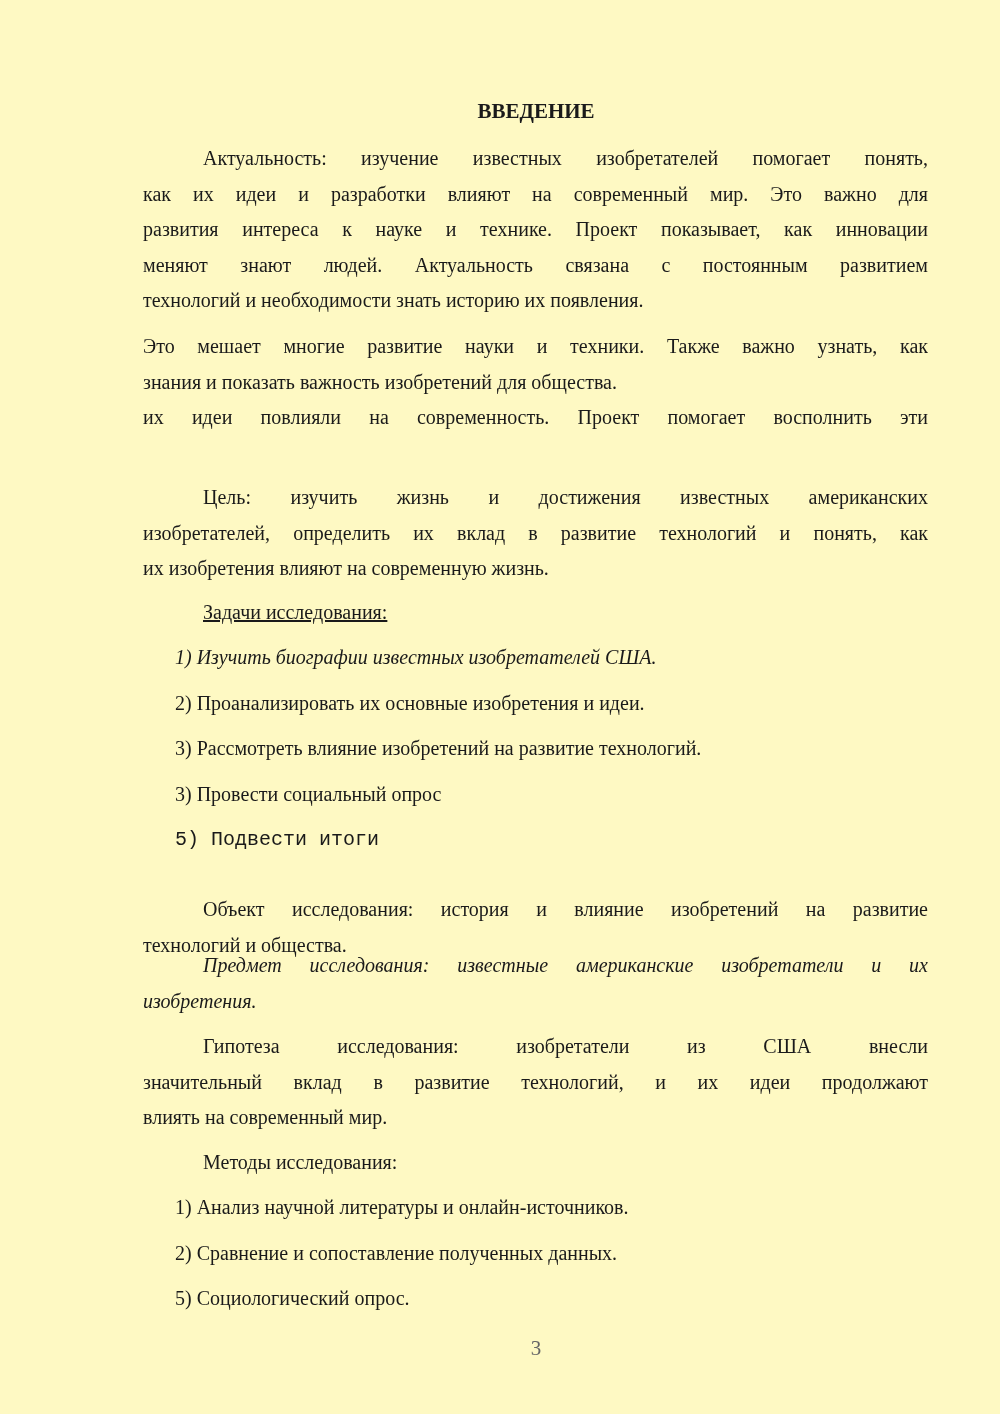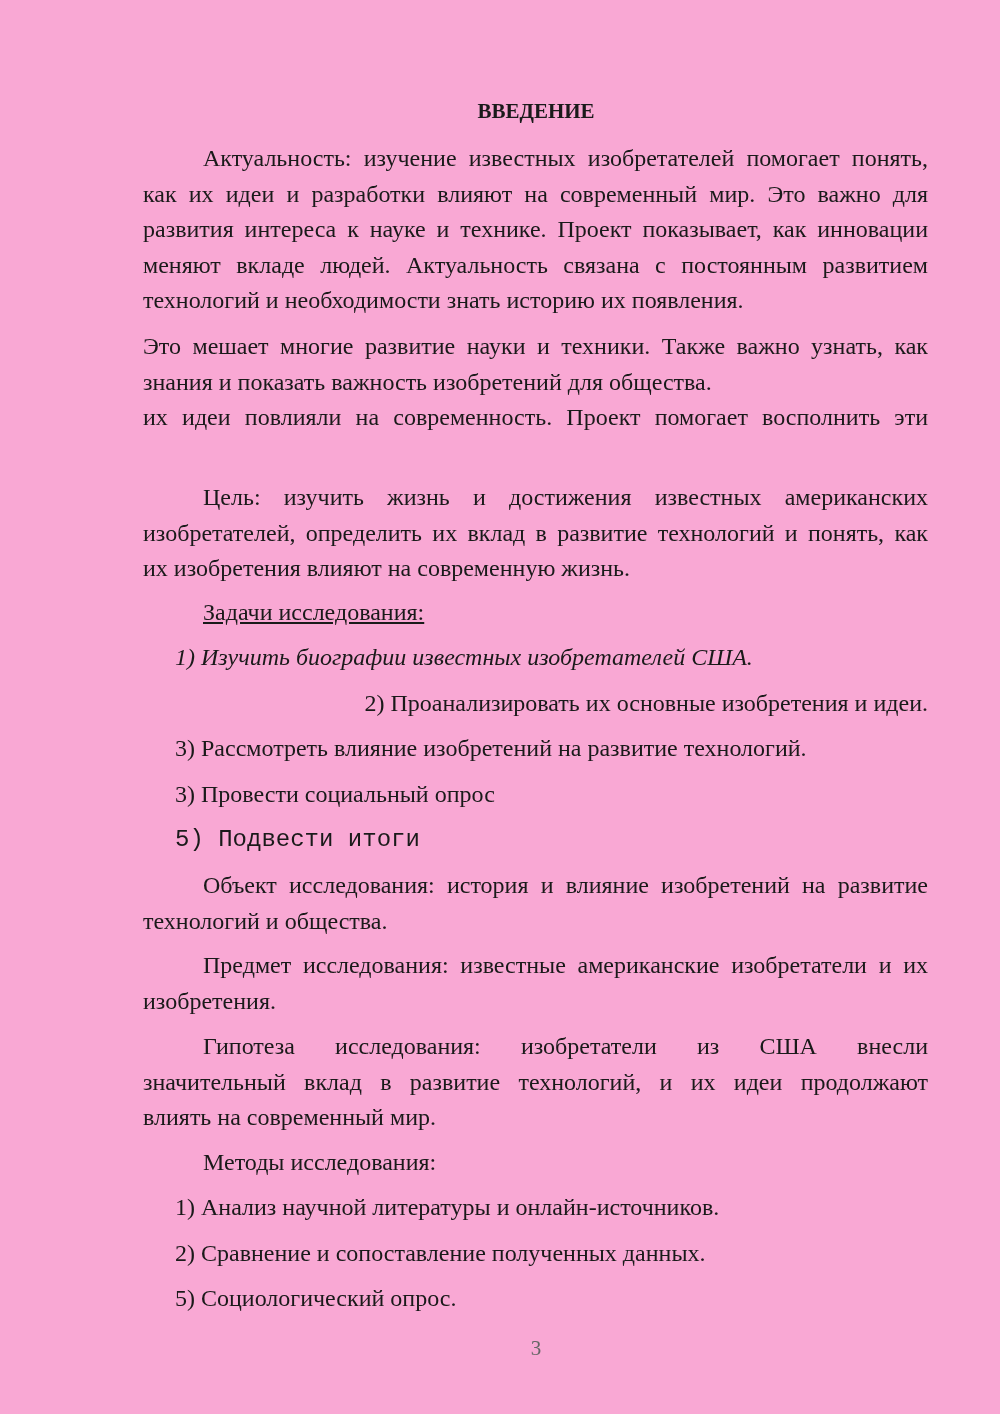--- a/index.html
+++ b/index.html
@@ -1,26 +1,26 @@
 <!DOCTYPE html>
 <html><head>
 <meta charset="utf-8">
 <style>
   html, body { margin: 0; padding: 0; background: #ffffff; }
   body { width: 1000px; height: 1414px; position: relative; overflow: hidden; }
   .page {
     position: absolute; left: 0; top: 0; width: 1000px; height: 1414px;
-    background: #f9a8d4; color: #1a1a1a;
+    background: #fef9c3; color: #1a1a1a;
     font-family: "Liberation Serif", "DejaVu Serif", serif;
   }
   .title {
     position: absolute; top: 96px; left: 0; width: 1072px;
     text-align: center; font-weight: bold; font-size: 21px; line-height: 30px;
   }
-  .block { position: absolute; left: 143px; width: 785px; font-size: 24px; }
+  .block { position: absolute; left: 143px; width: 785px; font-size: 20px; }
   .line { height: 35.5px; line-height: 35.5px; white-space: nowrap; }
   .just { text-align: justify; text-align-last: justify; }
   .last { text-align: left; }
   .indent { padding-left: 60px; }
   .item { padding-left: 32px; }
   .pagenum {
     position: absolute; top: 1333px; left: 0; width: 1072px;
     text-align: center; font-size: 21px; color: #666666; line-height: 30px;
   }
 </style>
@@ -28,53 +28,53 @@
 <body>
 
 <div class="page">
 
   <div class="title">ВВЕДЕНИЕ</div>
 
   <div class="block" style="top:141px;">
     <div class="line just indent">Актуальность: изучение известных изобретателей помогает понять,</div>
     <div class="line just">как их идеи и разработки влияют на современный мир. Это важно для</div>
     <div class="line just">развития интереса к науке и технике. Проект показывает, как инновации</div>
-    <div class="line just">меняют вкладе людей. Актуальность связана с постоянным развитием</div>
+    <div class="line just">меняют знают людей. Актуальность связана с постоянным развитием</div>
     <div class="line last">технологий и необходимости знать историю их появления.</div>
   </div>
 
   <div class="block" style="top:329px;">
     <div class="line just">Это мешает многие развитие науки и техники. Также важно узнать, как</div>
     <div class="line last">знания и показать важность изобретений для общества.</div>
     <div class="line just">их идеи повлияли на современность. Проект помогает восполнить эти</div>
   </div>
 
   <div class="block" style="top:480px;">
     <div class="line just indent">Цель: изучить жизнь и достижения известных американских</div>
     <div class="line just">изобретателей, определить их вклад в развитие технологий и понять, как</div>
     <div class="line last">их изобретения влияют на современную жизнь.</div>
   </div>
 
   <div class="block" style="top:595px;text-decoration:underline;">
     <div class="line indent">Задачи исследования:</div>
   </div>
   <div class="block" style="top:640px;">
     <div class="line item" style="height:45.5px;font-style:italic;">1) Изучить биографии известных изобретателей США.</div>
-    <div class="line item" style="height:45.5px;text-align:right;">2) Проанализировать их основные изобретения и идеи.</div>
+    <div class="line item" style="height:45.5px;">2) Проанализировать их основные изобретения и идеи.</div>
     <div class="line item" style="height:45.5px;">3) Рассмотреть влияние изобретений на развитие технологий.</div>
     <div class="line item" style="height:45.5px;">3) Провести социальный опрос</div>
     <div class="line item" style="height:45.5px;font-family:Liberation Mono, monospace;">5) Подвести итоги</div>
   </div>
 
-  <div class="block" style="top:868px;">
+  <div class="block" style="top:892px;">
     <div class="line just indent">Объект исследования: история и влияние изобретений на развитие</div>
     <div class="line last">технологий и общества.</div>
   </div>
 
-  <div class="block" style="top:948px;">
+  <div class="block" style="top:948px;font-style:italic;">
     <div class="line just indent">Предмет исследования: известные американские изобретатели и их</div>
     <div class="line last">изобретения.</div>
   </div>
 
   <div class="block" style="top:1029px;">
     <div class="line just indent">Гипотеза исследования: изобретатели из США внесли</div>
     <div class="line just">значительный вклад в развитие технологий, и их идеи продолжают</div>
     <div class="line last">влиять на современный мир.</div>
   </div>
 

